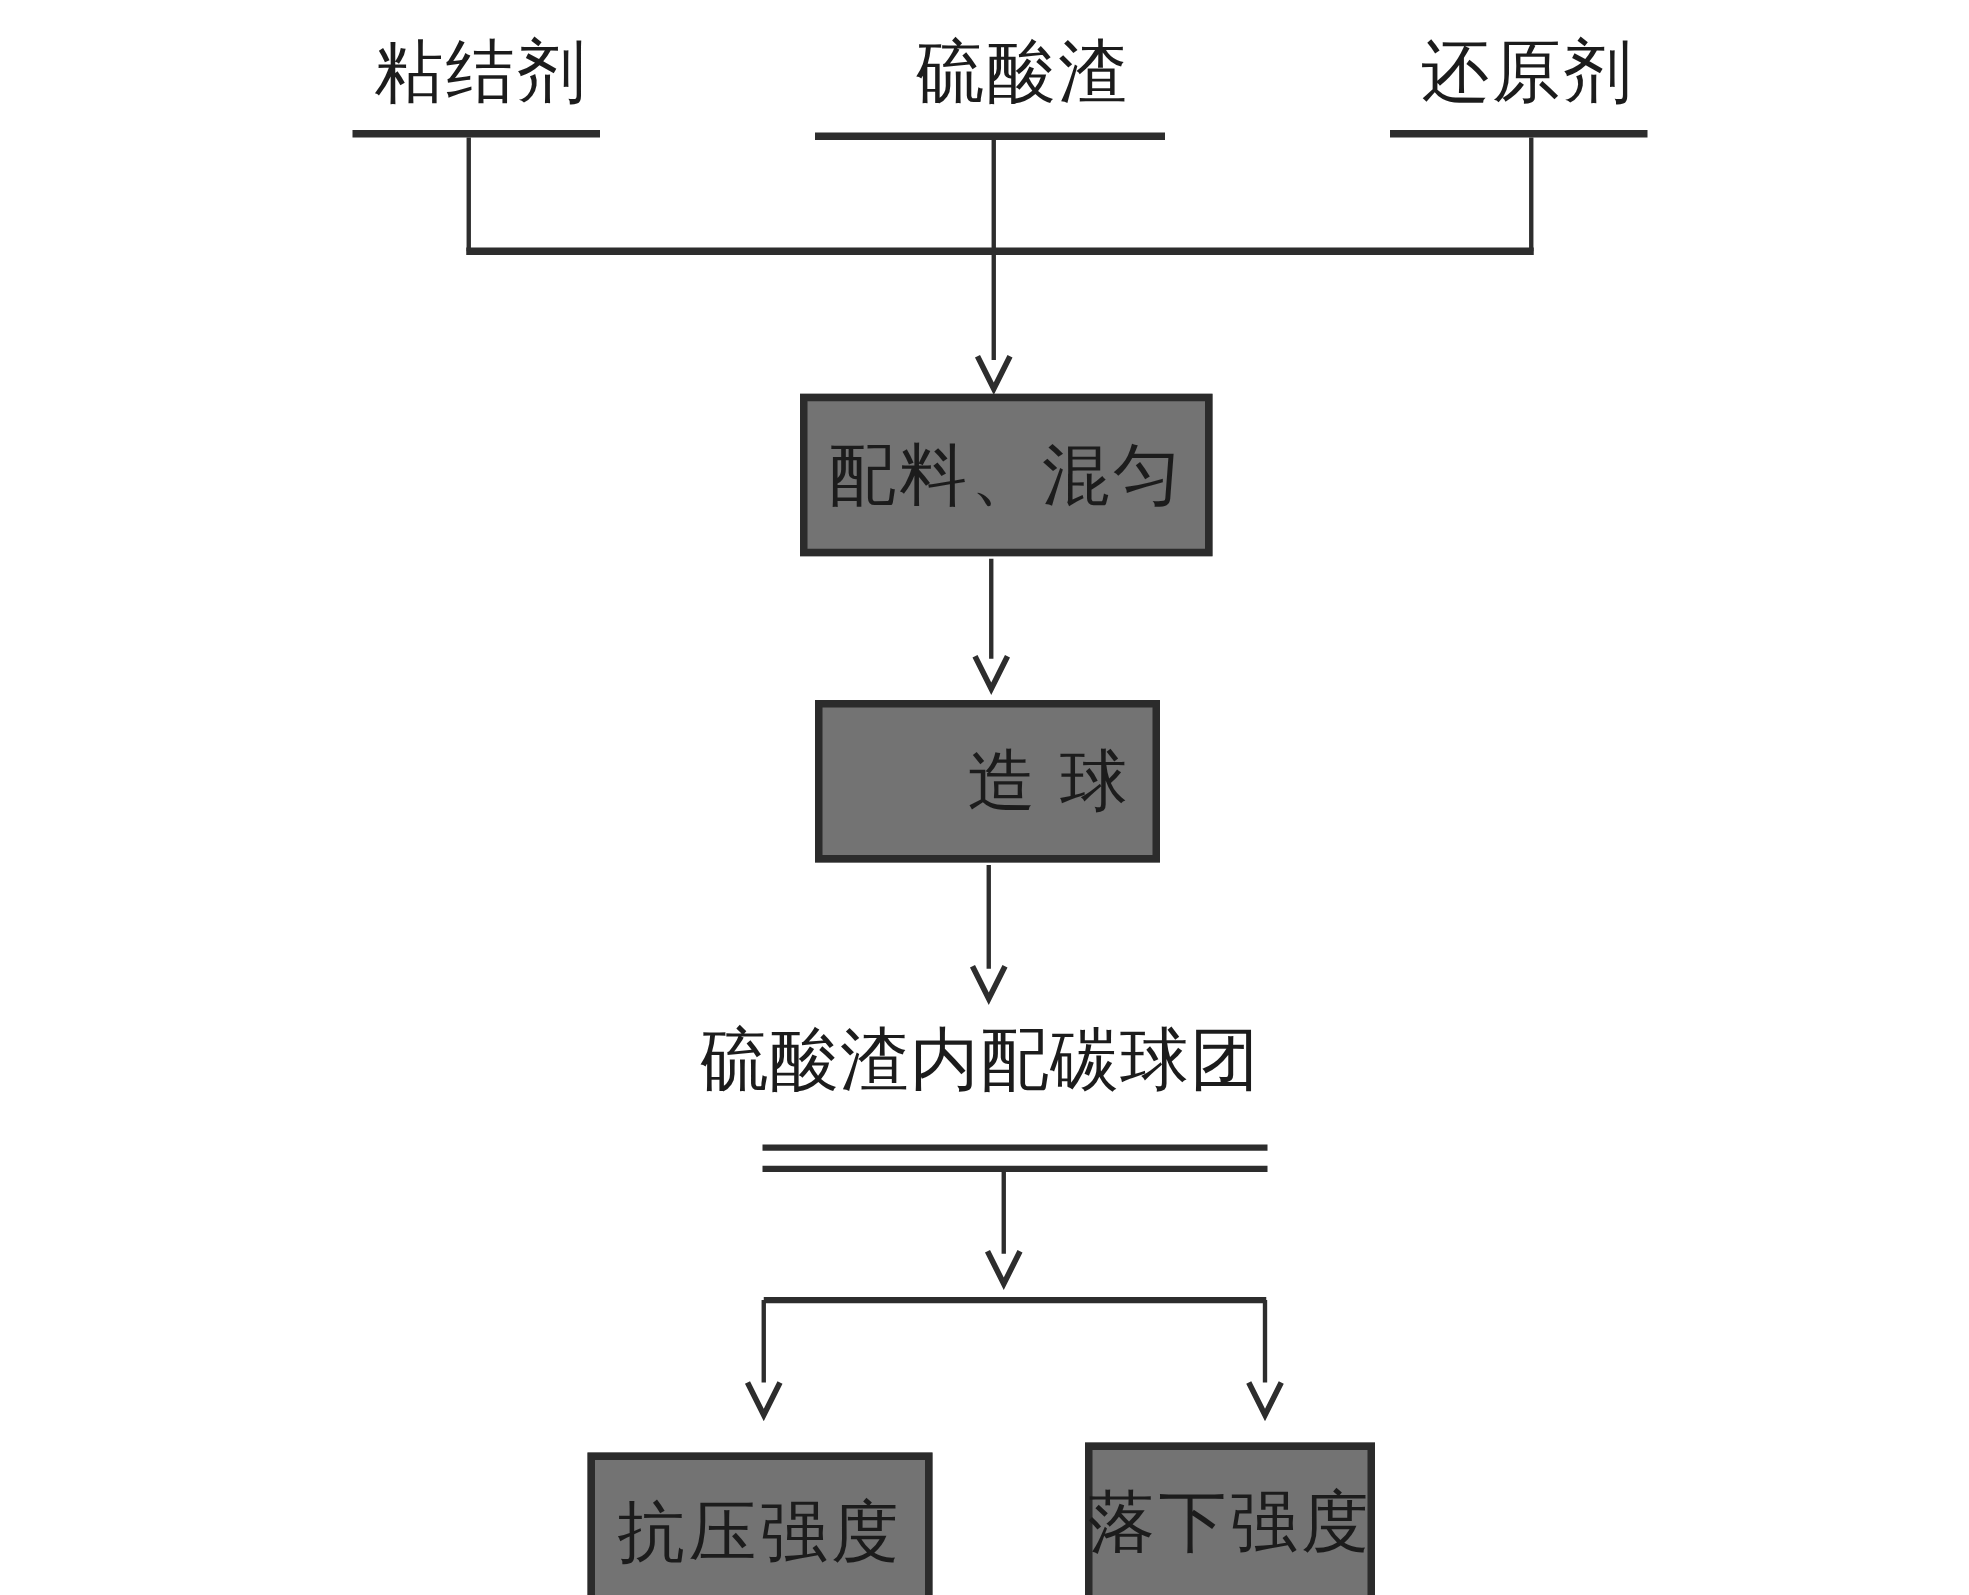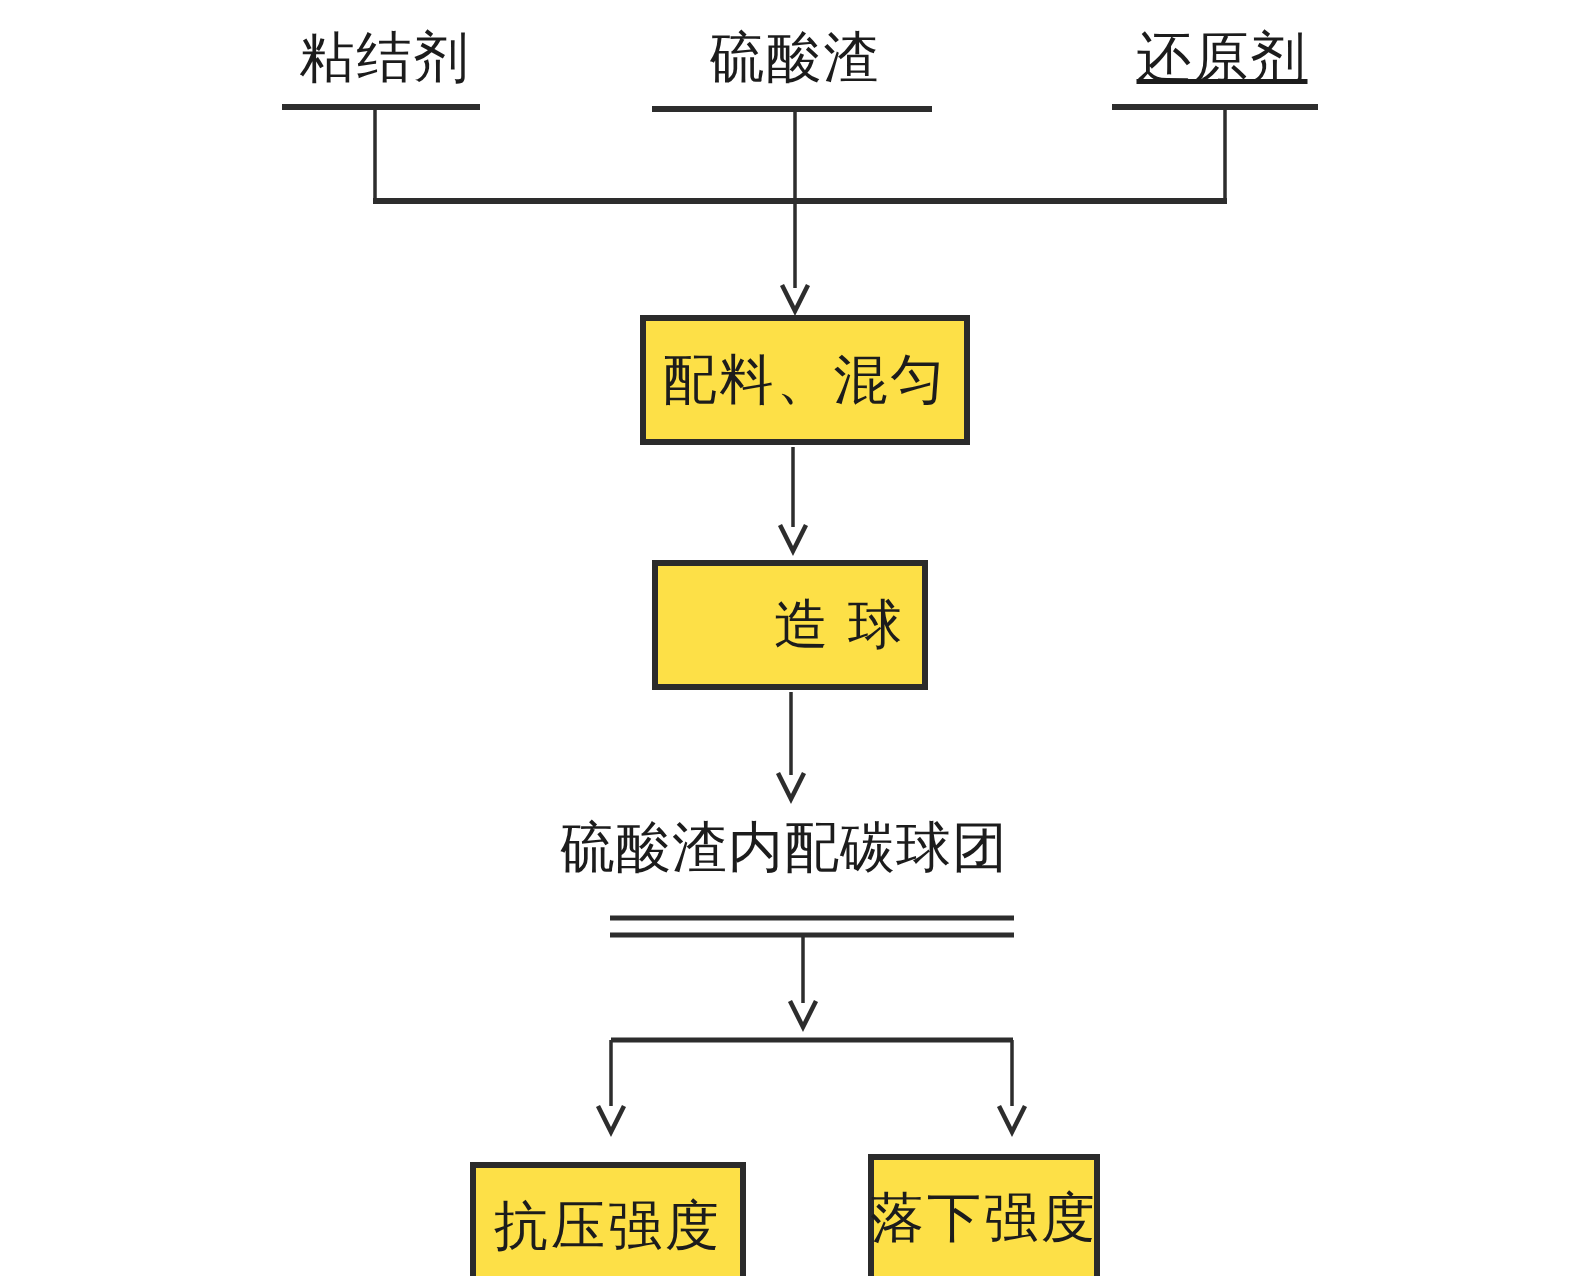--- a/index.html
+++ b/index.html
@@ -32,21 +32,21 @@
     font-size: 55px;
     line-height: 1.1;
     white-space: nowrap;
     letter-spacing: 2px;
     color: #1c1c1c;
   }
   .pbox {
     position: absolute;
     box-sizing: border-box;
     border: 6px solid #2b2b2b;
-    background: #fde047;
+    background: #737373;
     display: flex;
     align-items: center;
     justify-content: center;
     font-size: 54px;
     white-space: nowrap;
     letter-spacing: 3px;
     color: #1c1c1c;
   }
   .ls-wide { letter-spacing: 20px; padding-left: 20px; }
 </style>
@@ -85,22 +85,22 @@
     <line x1="611" y1="1020" x2="1013" y2="1020" class="sw-mid"></line>
 
     <line x1="611" y1="1020" x2="611" y2="1086" class="sw-thin"></line>
     <path d="M598,1086 L611,1112 L624,1086" class="head"></path>
 
     <line x1="1012" y1="1020" x2="1012" y2="1086" class="sw-thin"></line>
     <path d="M999,1086 L1012,1112 L1025,1086" class="head"></path>
   </svg>
 
   <div class="flow-label" style="left:385px; top:8px;">粘结剂</div>
-  <div class="flow-label" style="left:795px; top:8px;text-align:center;">硫酸渣</div>
-  <div class="flow-label" style="left:1222px; top:8px;text-decoration:underline;">还原剂</div>
+  <div class="flow-label" style="left:818px; top:8px;text-align:center;">硫酸渣</div>
+  <div class="flow-label" style="left:1222px; top:8px;">还原剂</div>
 
   <div class="pbox" style="left:640px; top:295px; width:330px; height:130px;">
     <span>配料、混匀</span>
   </div>
 
   <div class="pbox" style="left:652px; top:540px; width:276px; height:130px;justify-content:flex-end;">
     <span class="ls-wide">造球</span>
   </div>
 
   <div class="flow-label" style="left:784px; top:798px; letter-spacing:1px;">硫酸渣内配碳球团</div>

